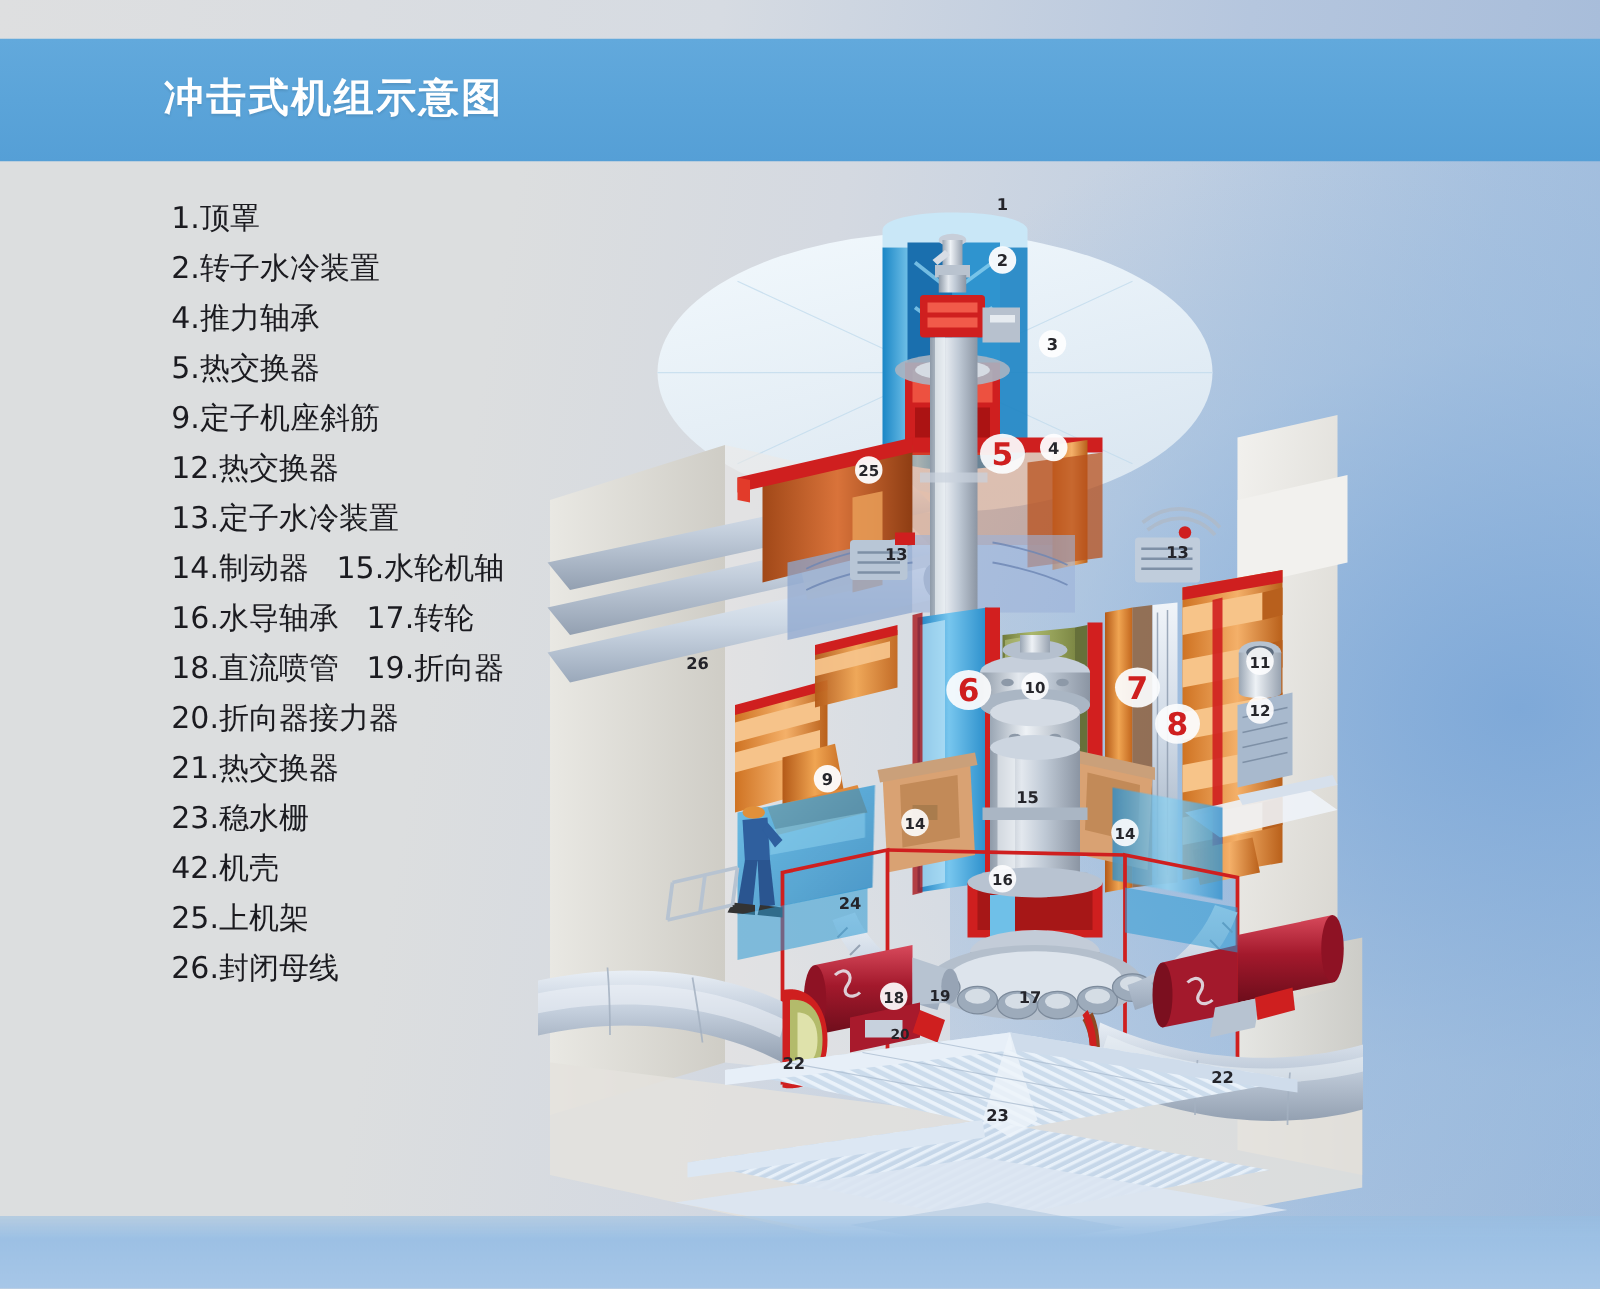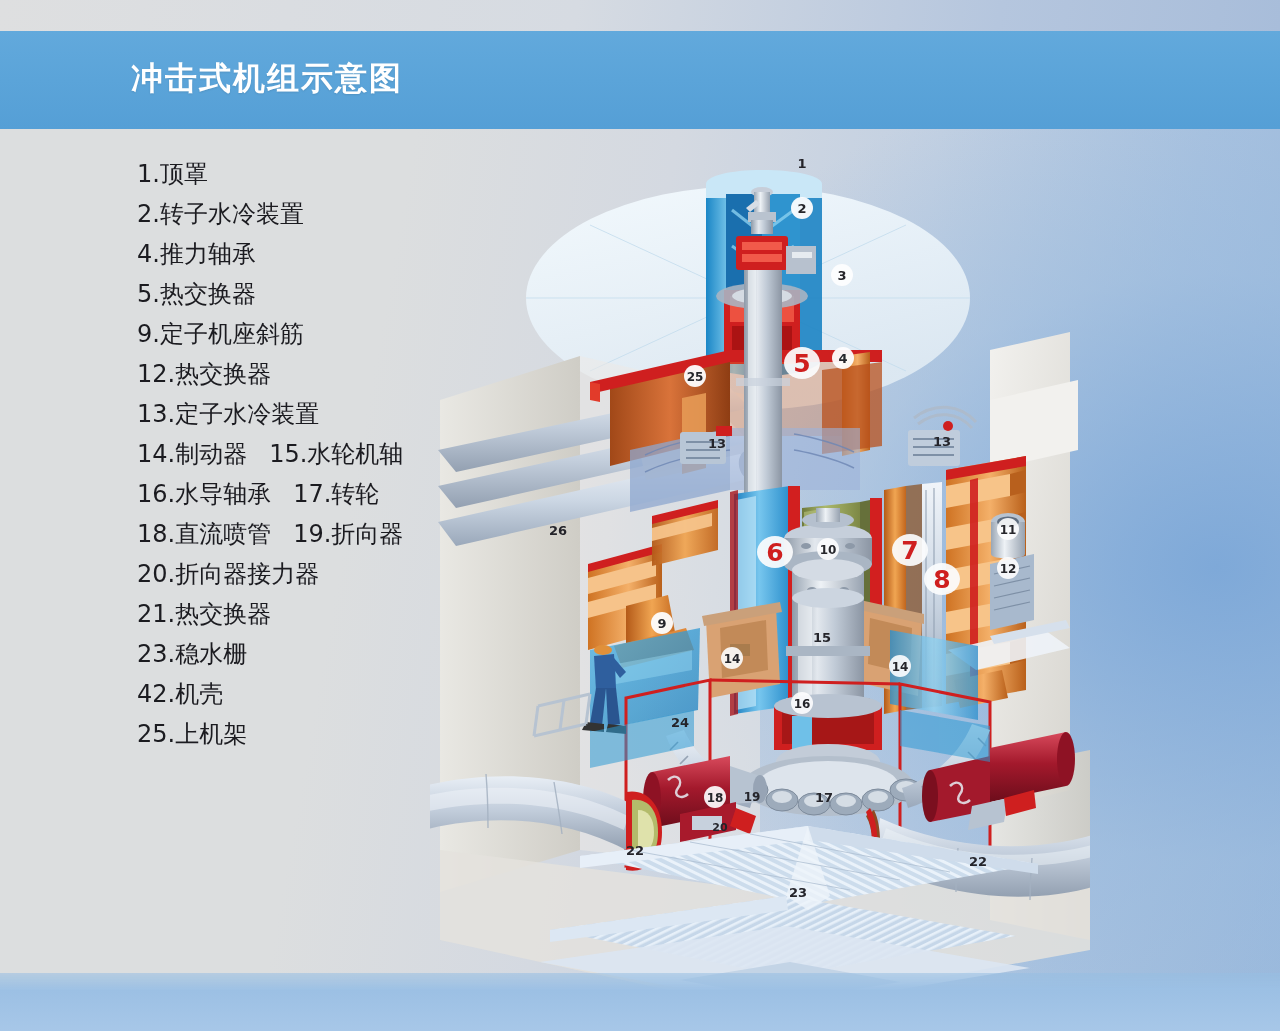--- a/index.html
+++ b/index.html
@@ -54,20 +54,21 @@
       <div class="leg-row"><span class="num">12.</span><span>热交换器</span></div>
       <div class="leg-row"><span class="num">13.</span><span>定子水冷装置</span></div>
       <div class="leg-row"><span class="num">14.</span><span>制动器</span><span class="leg-gap"></span><span class="num">15.</span><span>水轮机轴</span></div>
       <div class="leg-row"><span class="num">16.</span><span>水导轴承</span><span class="leg-gap"></span><span class="num">17.</span><span>转轮</span></div>
       <div class="leg-row"><span class="num">18.</span><span>直流喷管</span><span class="leg-gap"></span><span class="num">19.</span><span>折向器</span></div>
       <div class="leg-row"><span class="num">20.</span><span>折向器接力器</span></div>
       <div class="leg-row"><span class="num">21.</span><span>热交换器</span></div>
       <div class="leg-row"><span class="num">23.</span><span>稳水栅</span></div>
       <div class="leg-row"><span class="num">42.</span><span>机壳</span></div>
       <div class="leg-row"><span class="num">25.</span><span>上机架</span></div>
+      <div class="leg-row"><span class="num">26.</span><span>封闭母线</span></div>
     </div>
 
   <div id="art">
   <svg width="660" height="880" viewBox="0 0 660 880" xmlns="http://www.w3.org/2000/svg">
     <defs>
       <linearGradient id="gSteel" x1="0" y1="0" x2="1" y2="0">
         <stop offset="0" stop-color="#8e9aa8"></stop>
             <stop offset=".35" stop-color="#e3e8ee"></stop>
         <stop offset=".6" stop-color="#c0cad6"></stop>
             <stop offset="1" stop-color="#8b95a3"></stop>

